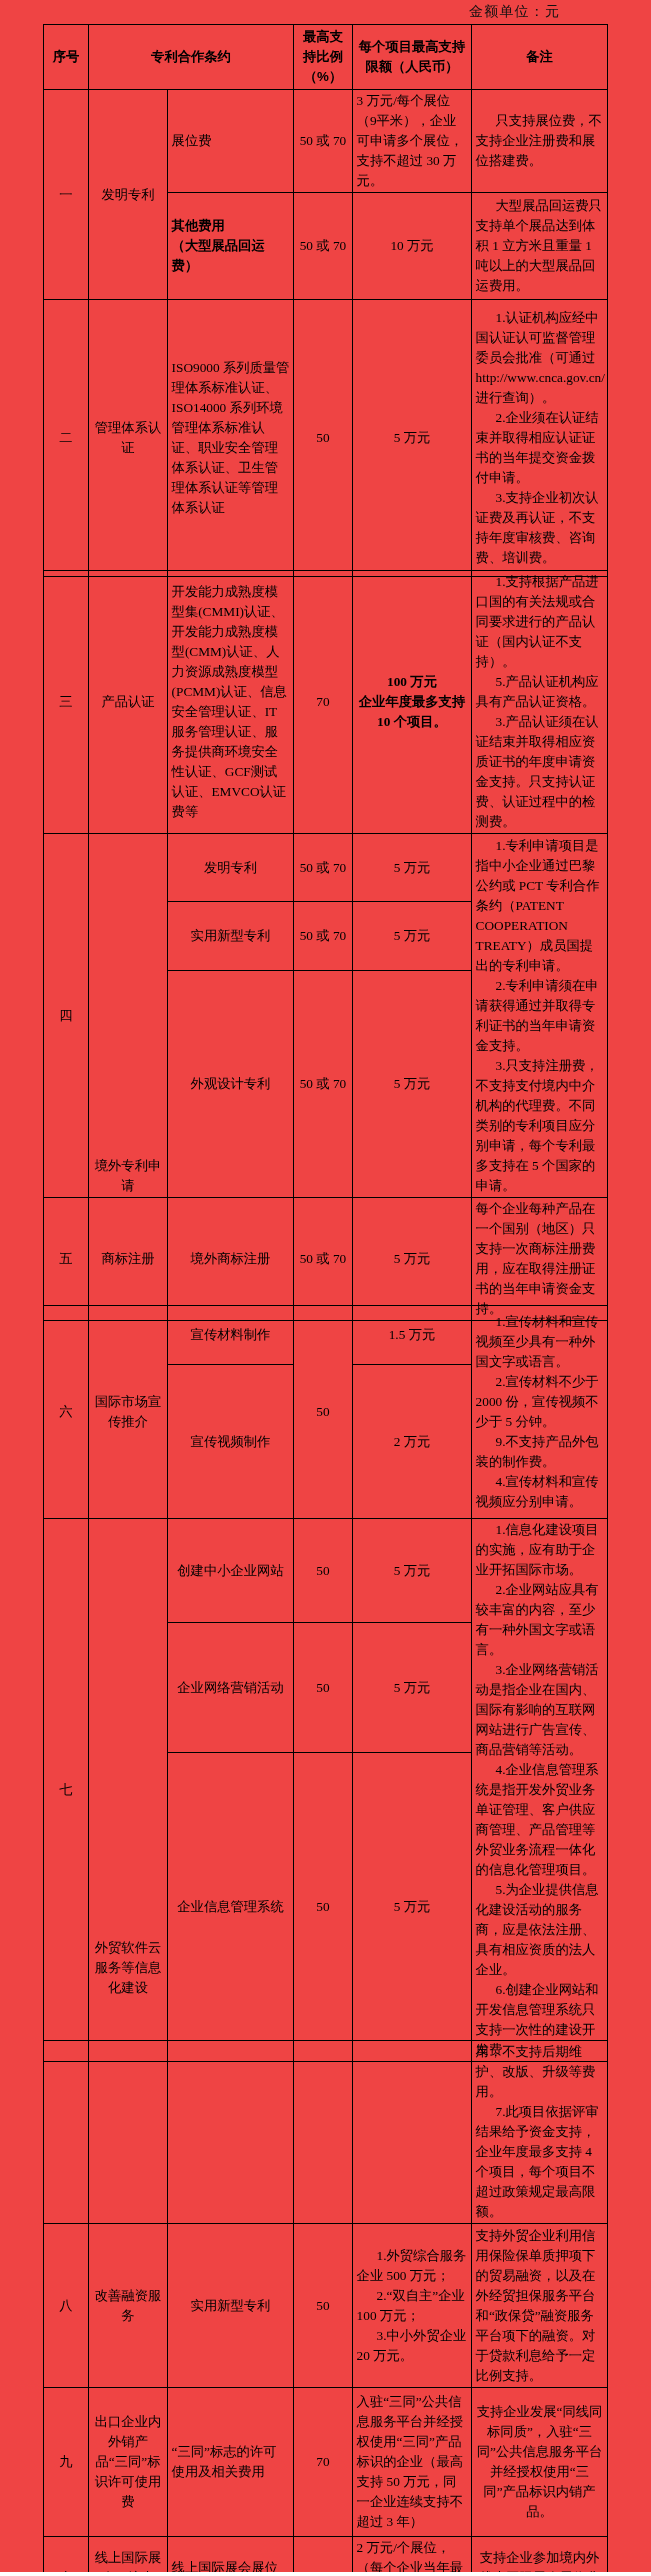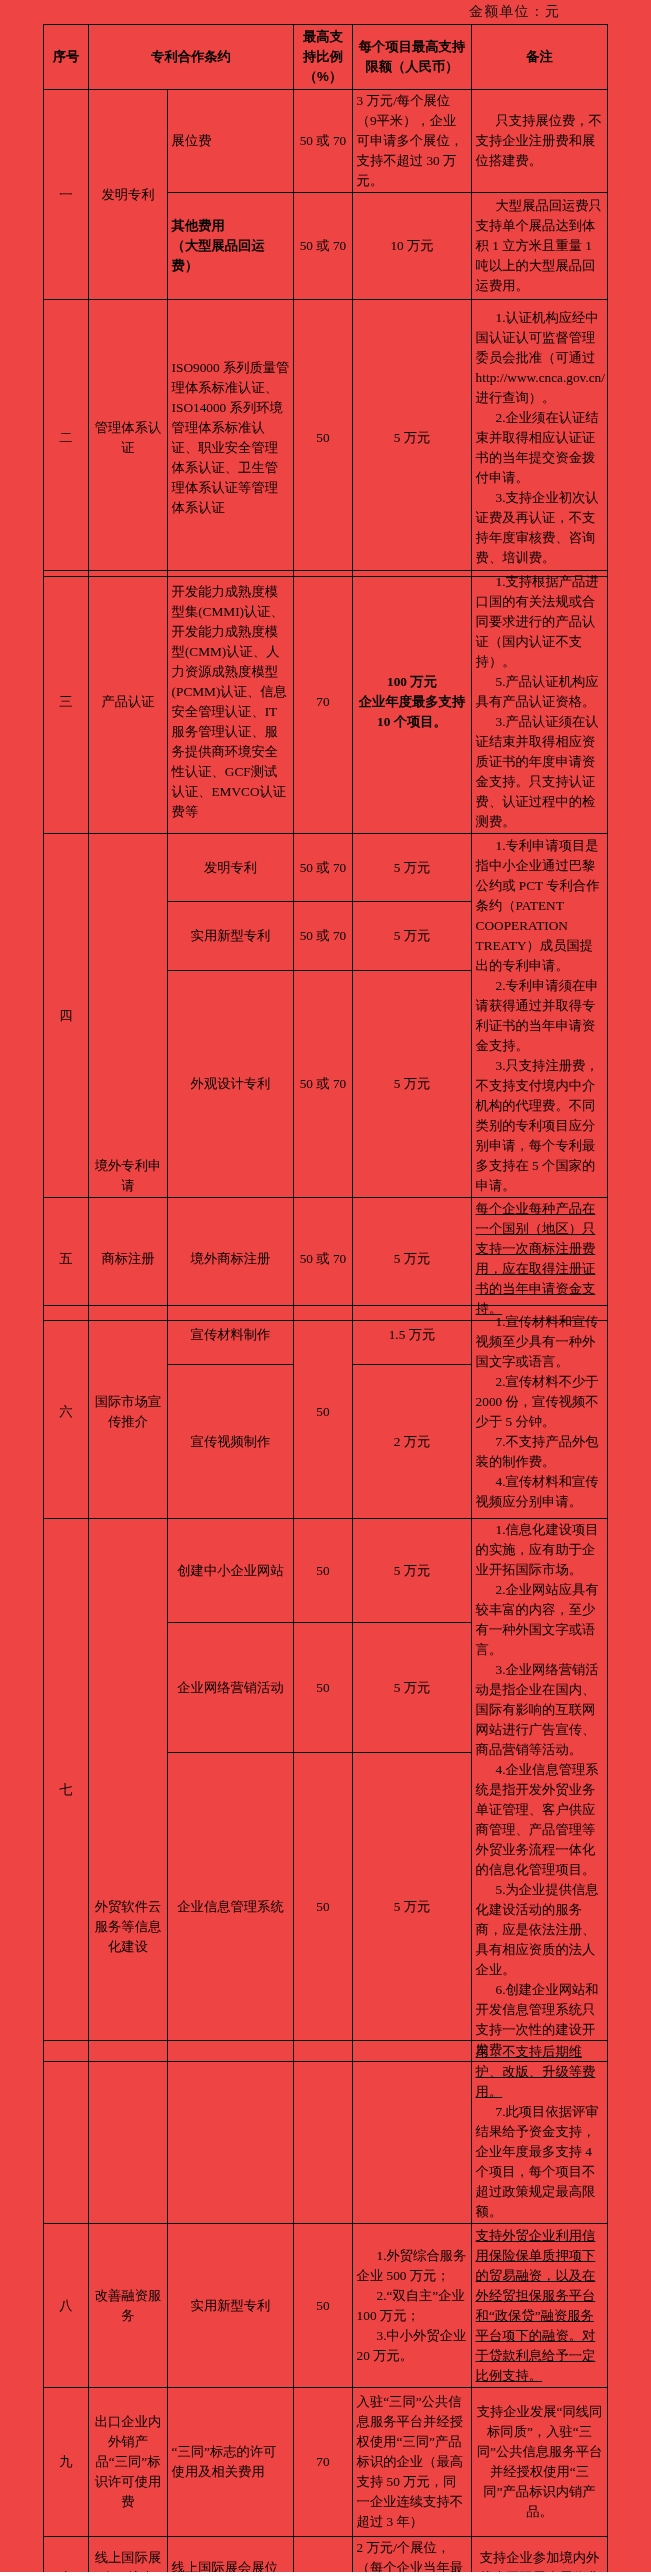--- a/index.html
+++ b/index.html
@@ -10,24 +10,24 @@
         font-size:14px;letter-spacing:1.2px;color:#111;}
   table.blk{position:absolute;left:43px;width:565px;border-collapse:collapse;table-layout:fixed;}
   #blk1{top:24px;} #blk2{top:570px;} #blk3{top:1305px;} #blk4{top:2040px;}
   td,th{border:1.2px solid #000;padding:1.2px 3.6px;vertical-align:middle;
         font-size:13.3px;line-height:20px;color:#000;overflow:hidden;}
   th{font-family:"Liberation Sans","DejaVu Sans",sans-serif;font-weight:bold;text-align:center;}
   .ctr{text-align:center;}
   .lft{text-align:left;}
   .pre{white-space:pre-line;font-weight:bold;}
   td.note p{margin:0;text-align:left;text-indent:1.5em;}
-  td.note p.noind{text-indent:0;text-decoration:underline;}
+  td.note p.noind{text-indent:0;}
   td.ctrnote p{text-align:center;text-indent:0;}
   .vbottom{vertical-align:bottom;}
-  .pb240{padding-bottom:104px;}
+  .pb240{padding-bottom:63px;}
 </style>
 </head>
 <body>
 
 <div class="page">
 
   <div class="unit-label">金额单位：元</div>
 
   <table class="blk" id="blk1">
     <colgroup>
@@ -150,21 +150,21 @@
     <tbody>
       <tr style="height:59px">
         <td rowspan="2" class="ctr">六</td>
         <td rowspan="2" class="ctr">国际市场宣传推介</td>
         <td class="ctr">宣传材料制作</td>
         <td rowspan="2" class="ctr">50</td>
         <td class="ctr">1.5 万元</td>
         <td rowspan="2" class="note">
           <p>1.宣传材料和宣传视频至少具有一种外国文字或语言。</p>
           <p>2.宣传材料不少于 2000 份，宣传视频不少于 5 分钟。</p>
-          <p>7.不支持产品外包装的制作费。</p>
+          <p>9.不支持产品外包装的制作费。</p>
           <p>4.宣传材料和宣传视频应分别申请。</p>
         </td>
       </tr>
       <tr style="height:154px">
         <td class="ctr">宣传视频制作</td>
         <td class="ctr">2 万元</td>
       </tr>
       <tr style="height:98px">
         <td rowspan="3" class="ctr">七</td>
         <td rowspan="3" class="ctr vbottom pb240">外贸软件云服务等信息化建设</td>

